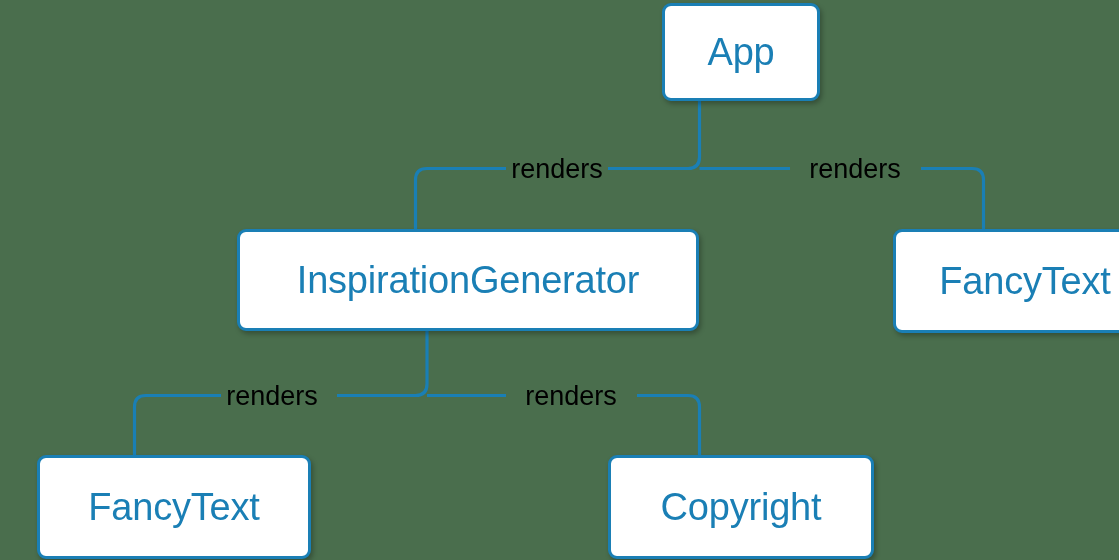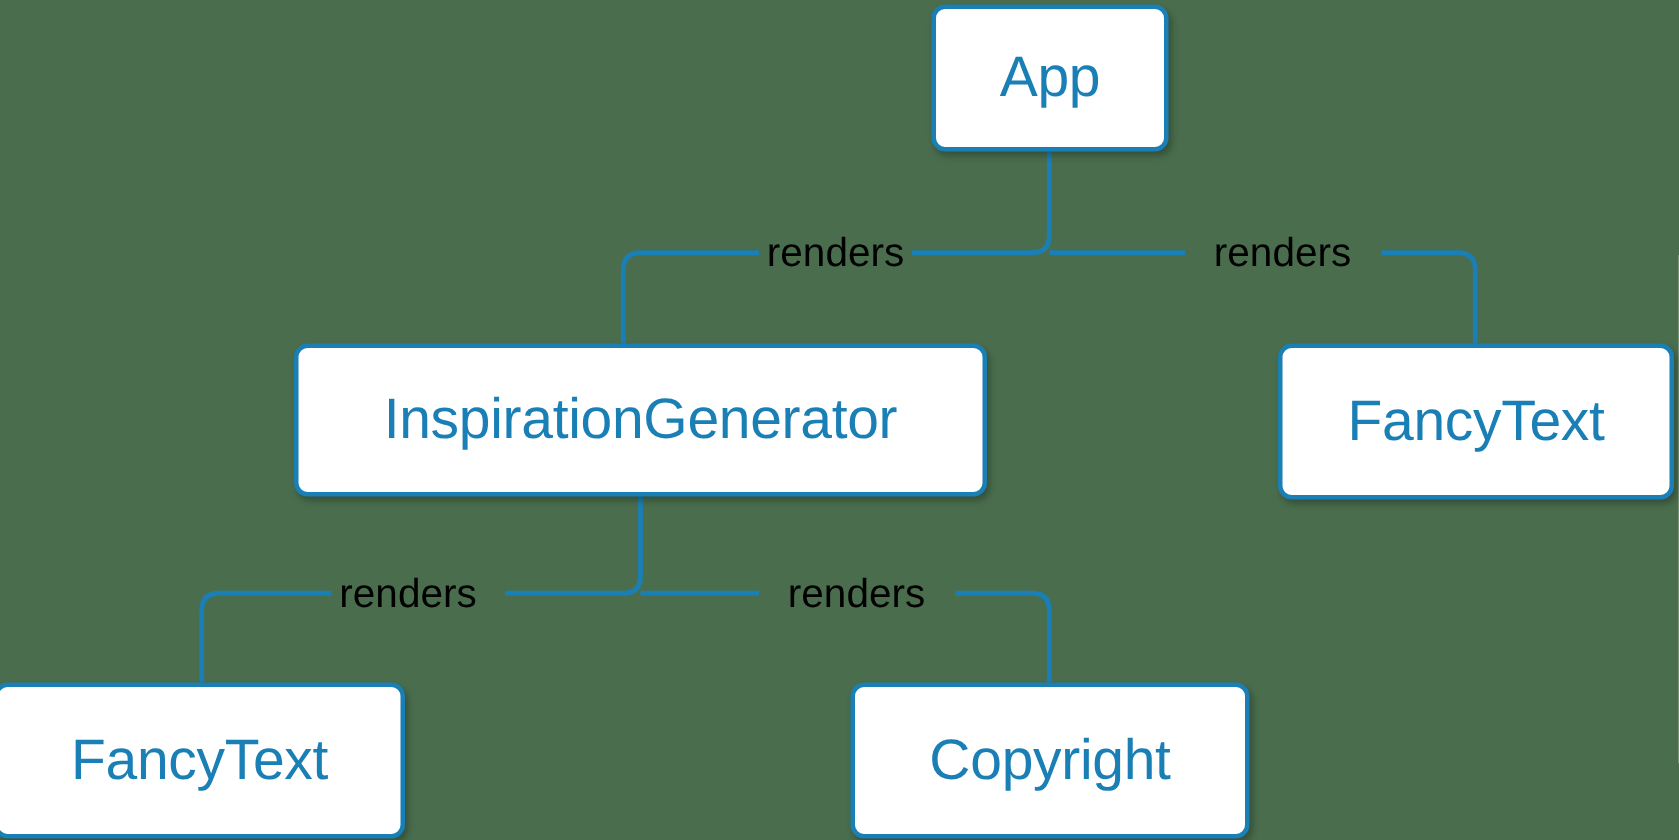--- a/index.html
+++ b/index.html
@@ -31,20 +31,21 @@
     box-sizing: border-box;
     background: #ffffff;
     border: 3px solid #1a7fb5;
     border-radius: 9px;
     display: flex;
     align-items: center;
     justify-content: center;
     color: #1a7fb5;
     box-shadow: 2px 3px 5px rgba(0,0,0,0.28);
     z-index: 2;
+    margin-left: 41px;
   }
   .node-label {
     color: #1a7fb5;
     font-size: 38px;
     line-height: 1;
     letter-spacing: -0.2px;
     white-space: nowrap;
     font-weight: 400;
   }
   #node-app {

